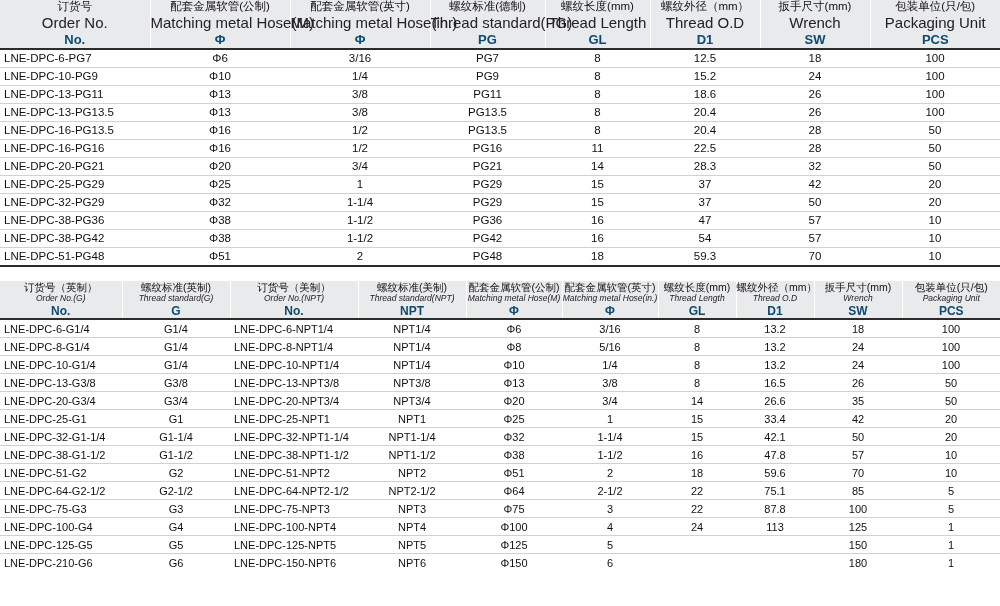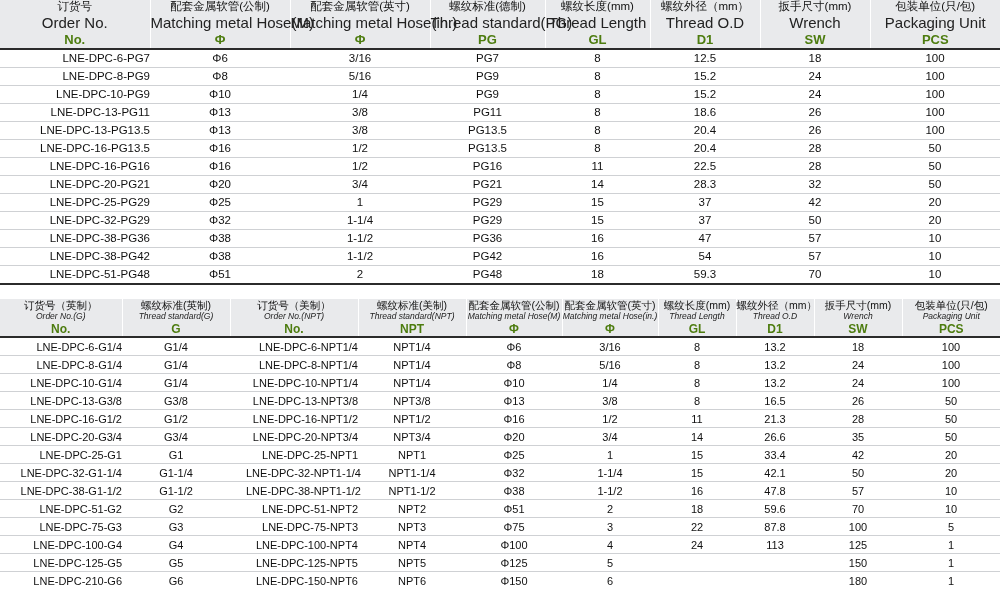--- a/index.html
+++ b/index.html
@@ -45,21 +45,21 @@
     white-space: nowrap;
   }
   .hdr-en {
     font-size: 15px;
     color: #222;
     white-space: nowrap;
   }
   .hdr-sym {
     font-size: 13px;
     font-weight: bold;
-    color: #4d7c0f;
+    color: #0c4a6e;
     padding-top: 1px;
   }
   .hdr-small .hdr-cn { font-size: 10.5px; }
   .hdr-small .hdr-en { font-size: 8.5px; font-style: italic; }
   .hdr-small .hdr-sym { font-size: 12px; }
 
   
   .rule-dark {
     height: 2px;
     background: #2b2b2b;
@@ -70,22 +70,22 @@
   .data-row td {
     font-size: 11.5px;
     text-align: center;
     vertical-align: middle;
     height: 17px;
     border-bottom: 1px solid #cfd1d4;
     padding: 1px 2px;
     white-space: nowrap;
   }
   .data-row td.left {
-    text-align: right;
-    padding-left: 16px;
+    text-align: left;
+    padding-left: 4px;
   }
   .data-row.last td {
     border-bottom: none;
   }
   .table-bottom {
     height: 2px;
     background: #2b2b2b;
     line-height: 0;
     font-size: 0;
   }
@@ -160,30 +160,20 @@
     </thead>
     <tbody>
       <tr class="data-row">
         <td class="left">LNE-DPC-6-PG7</td>
         <td>Φ6</td>
         <td>3/16</td>
         <td>PG7</td>
         <td>8</td>
         <td>12.5</td>
         <td>18</td>
-        <td>100</td>
-      </tr>
-      <tr class="data-row">
-        <td class="left">LNE-DPC-8-PG9</td>
-        <td>Φ8</td>
-        <td>5/16</td>
-        <td>PG9</td>
-        <td>8</td>
-        <td>15.2</td>
-        <td>24</td>
         <td>100</td>
       </tr>
       <tr class="data-row">
         <td class="left">LNE-DPC-10-PG9</td>
         <td>Φ10</td>
         <td>1/4</td>
         <td>PG9</td>
         <td>8</td>
         <td>15.2</td>
         <td>24</td>
@@ -410,32 +400,20 @@
         <td class="left">LNE-DPC-13-NPT3/8</td>
         <td>NPT3/8</td>
         <td>Φ13</td>
         <td>3/8</td>
         <td>8</td>
         <td>16.5</td>
         <td>26</td>
         <td>50</td>
       </tr>
       <tr class="data-row">
-        <td class="left">LNE-DPC-16-G1/2</td>
-        <td>G1/2</td>
-        <td class="left">LNE-DPC-16-NPT1/2</td>
-        <td>NPT1/2</td>
-        <td>Φ16</td>
-        <td>1/2</td>
-        <td>11</td>
-        <td>21.3</td>
-        <td>28</td>
-        <td>50</td>
-      </tr>
-      <tr class="data-row">
         <td class="left">LNE-DPC-20-G3/4</td>
         <td>G3/4</td>
         <td class="left">LNE-DPC-20-NPT3/4</td>
         <td>NPT3/4</td>
         <td>Φ20</td>
         <td>3/4</td>
         <td>14</td>
         <td>26.6</td>
         <td>35</td>
         <td>50</td>
@@ -480,20 +458,32 @@
         <td class="left">LNE-DPC-51-G2</td>
         <td>G2</td>
         <td class="left">LNE-DPC-51-NPT2</td>
         <td>NPT2</td>
         <td>Φ51</td>
         <td>2</td>
         <td>18</td>
         <td>59.6</td>
         <td>70</td>
         <td>10</td>
+      </tr>
+      <tr class="data-row">
+        <td class="left">LNE-DPC-64-G2-1/2</td>
+        <td>G2-1/2</td>
+        <td class="left">LNE-DPC-64-NPT2-1/2</td>
+        <td>NPT2-1/2</td>
+        <td>Φ64</td>
+        <td>2-1/2</td>
+        <td>22</td>
+        <td>75.1</td>
+        <td>85</td>
+        <td>5</td>
       </tr>
       <tr class="data-row">
         <td class="left">LNE-DPC-75-G3</td>
         <td>G3</td>
         <td class="left">LNE-DPC-75-NPT3</td>
         <td>NPT3</td>
         <td>Φ75</td>
         <td>3</td>
         <td>22</td>
         <td>87.8</td>

